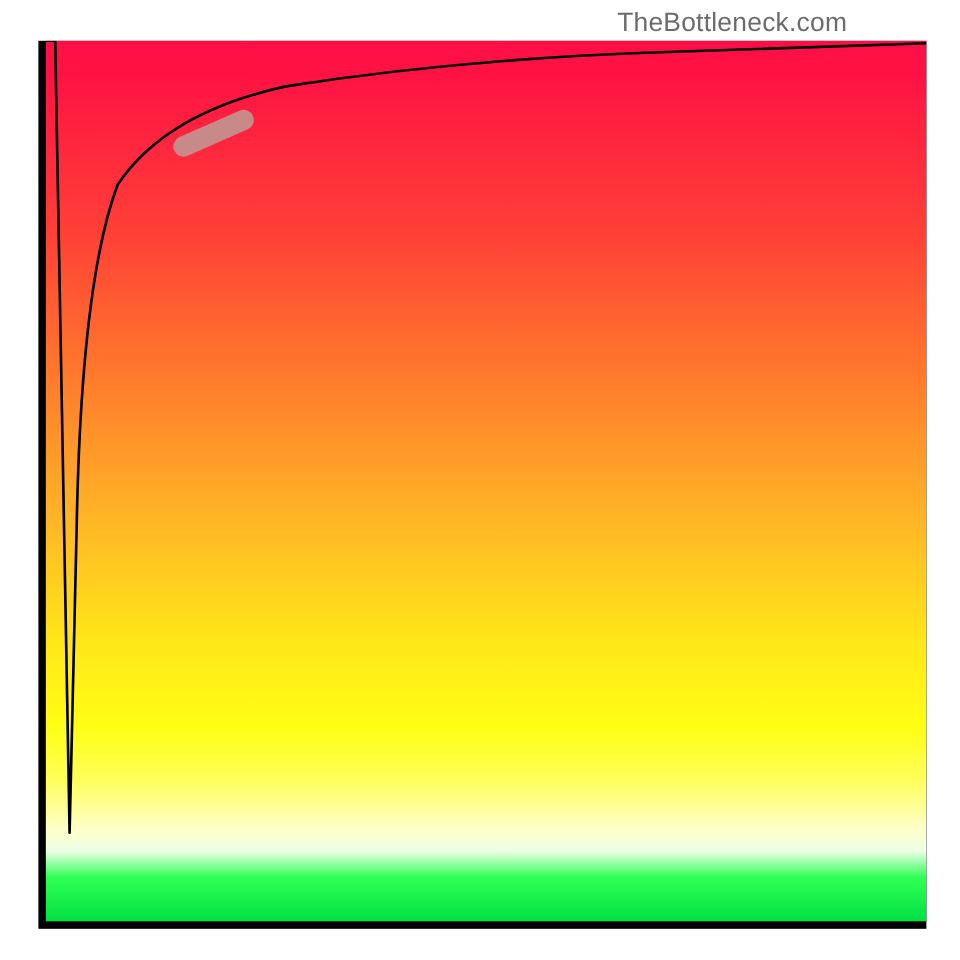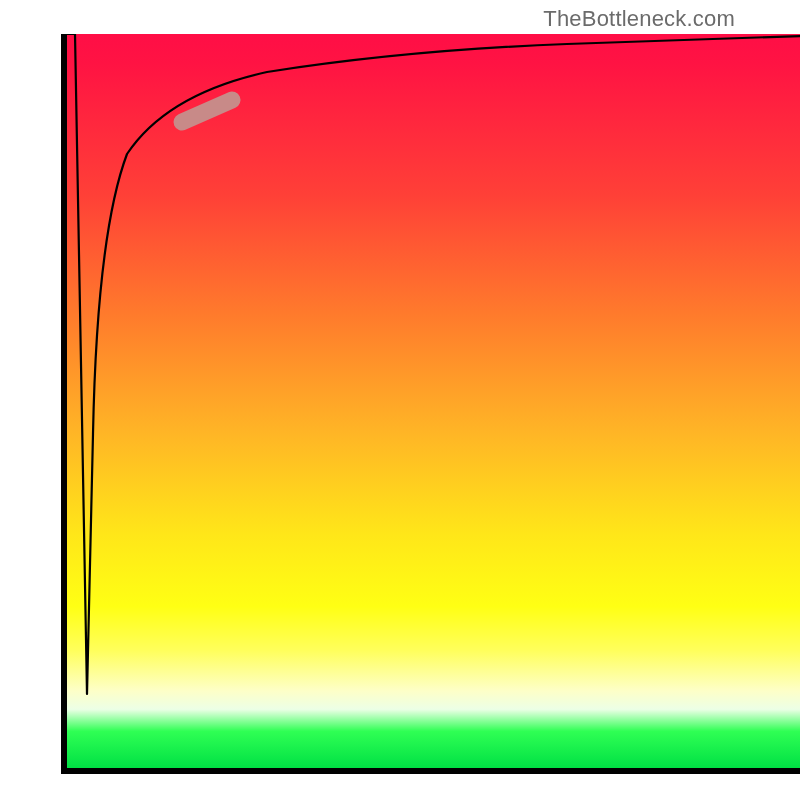--- a/index.html
+++ b/index.html
@@ -8,21 +8,20 @@
     width: 800px;
     height: 800px;
     background: #ffffff;
     font-family: Arial, Helvetica, sans-serif;
     overflow: hidden;
   }
   .root {
     position: relative;
     width: 718px;
     height: 800px;
-    margin-left: 29px;
   }
   .watermark {
     position: absolute;
     top: 6px;
     right: 12px;
     color: #6b6b6b;
     font-size: 22px;
     font-weight: 500;
     letter-spacing: 0.2px;
     z-index: 5;

